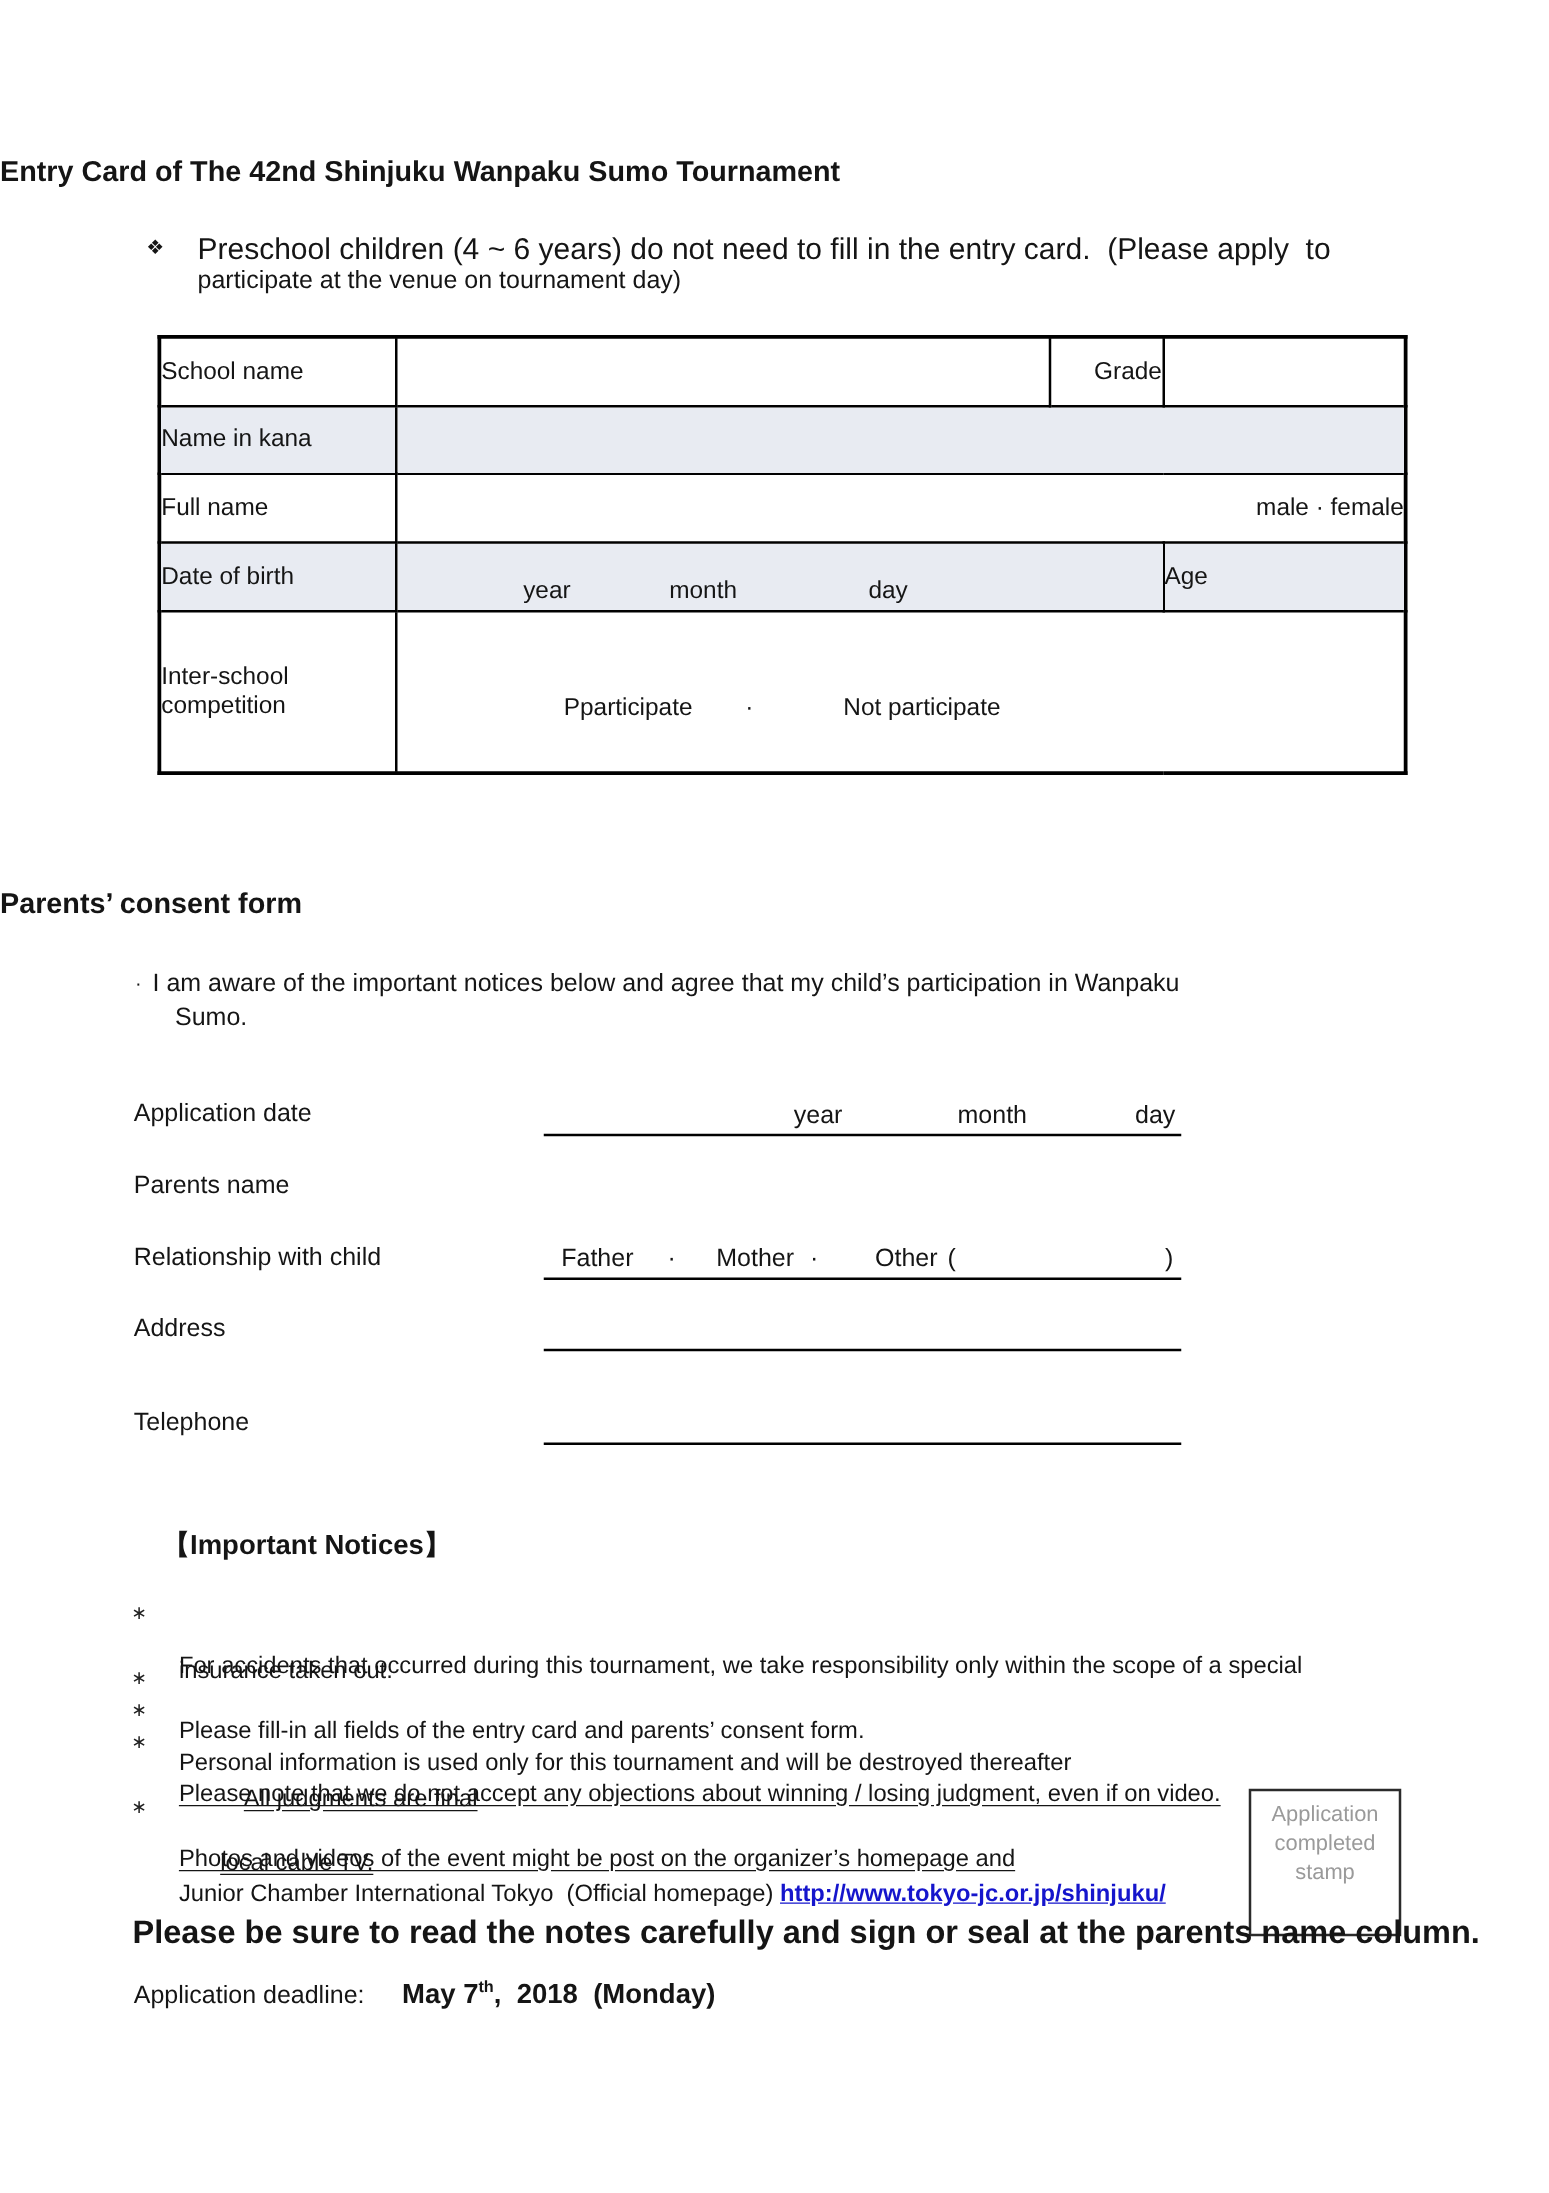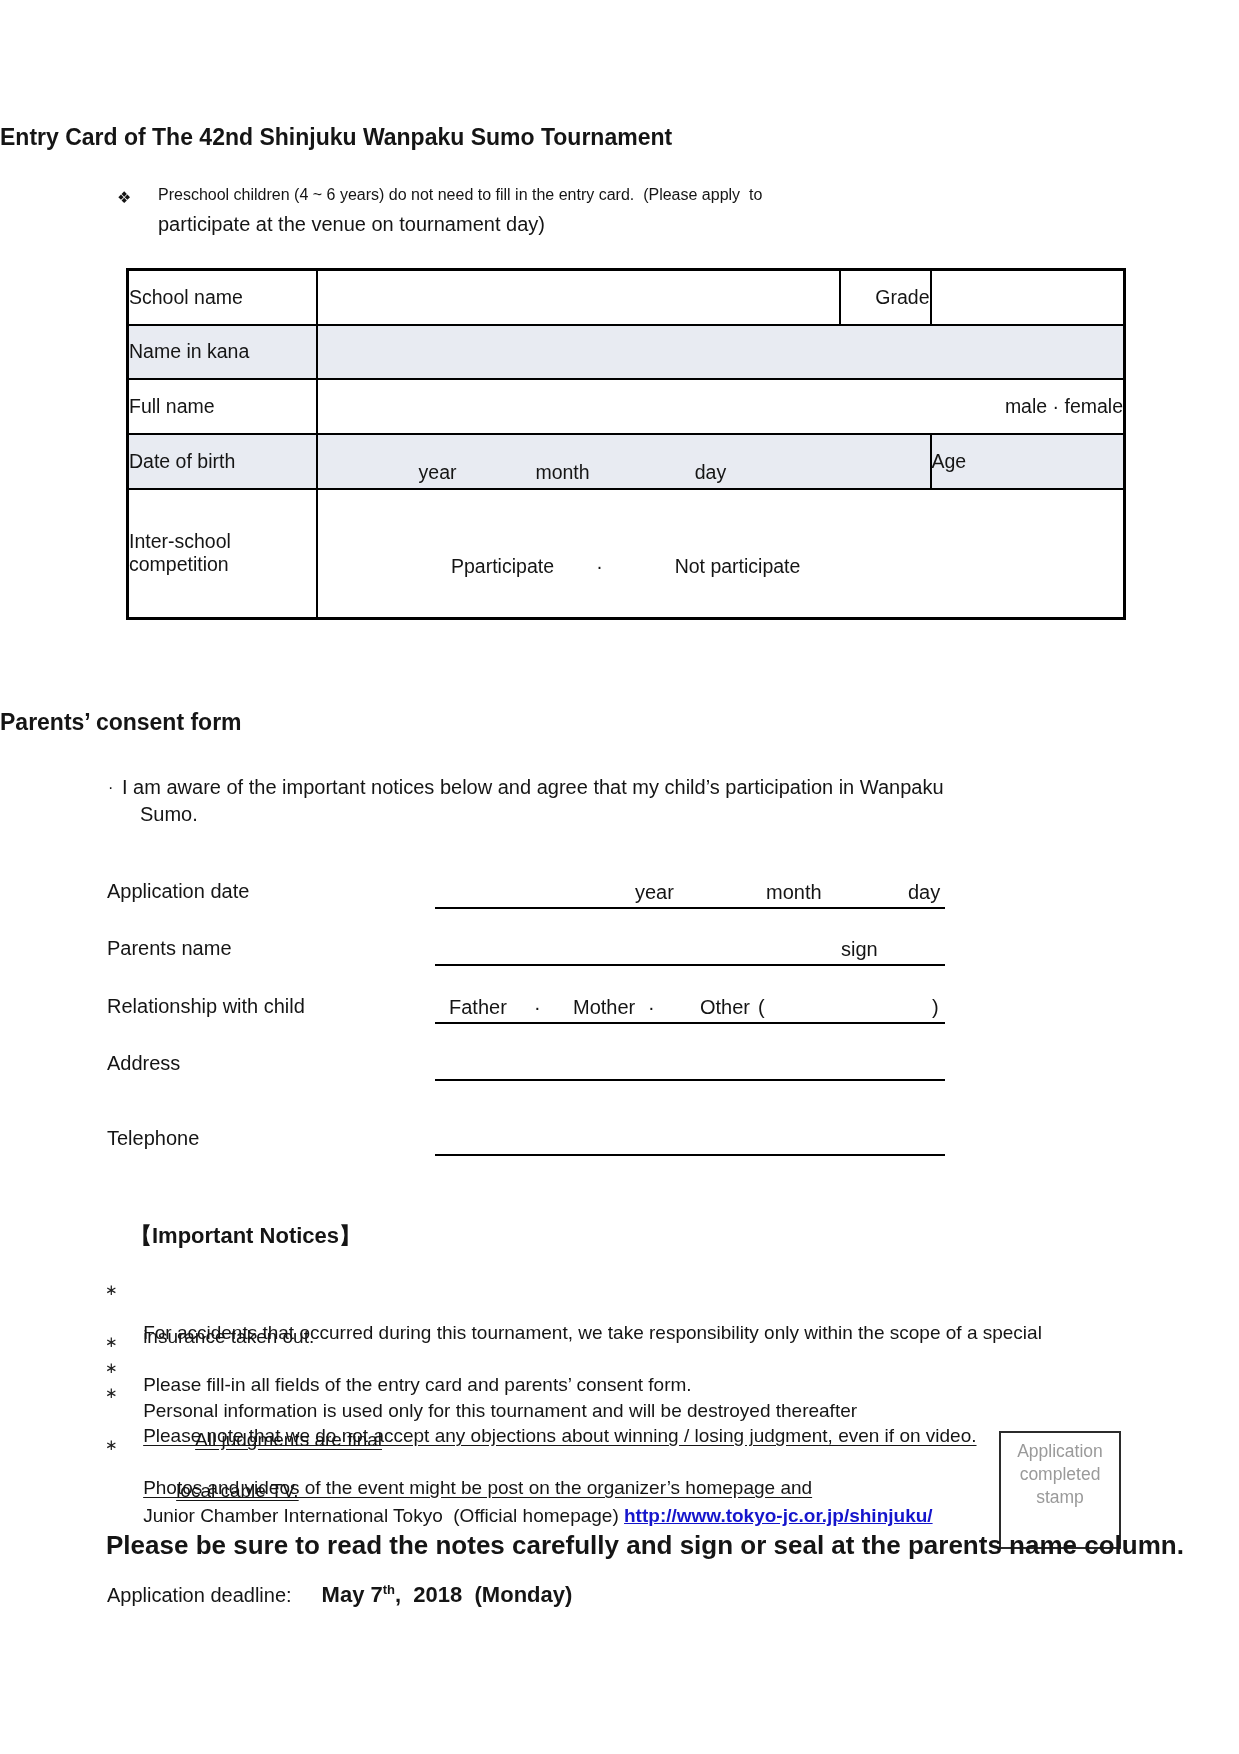--- a/index.html
+++ b/index.html
@@ -2,21 +2,21 @@
 <html><head>
 <meta charset="utf-8">
 <style>
   html,body{margin:0;padding:0;background:#ffffff;}
   .page{position:relative;width:1239px;height:1754px;background:#fff;
         font-family:"Liberation Sans","DejaVu Sans",sans-serif;color:#151515;overflow:hidden;}
   .abs{position:absolute;}
   .t{white-space:pre;}
   .title{left:0;right:0;top:124px;font-size:23px;font-weight:bold;}
   .note-marker{left:117px;top:188px;font-size:16px;}
-  .note1{left:158px;top:186px;font-size:16px;}
+  .note1{left:158px;top:186px;font-size:24px;}
   .note2{left:158px;top:213px;font-size:20px;}
 
   
   table.entry{position:absolute;left:126px;top:268px;border-collapse:collapse;table-layout:fixed;
               border:3px solid #000;font-size:19.5px;color:#151515;}
   table.entry td{border:2px solid #000;padding:0;vertical-align:middle;position:relative;}
   td.lbl{padding-left:15px;}
   .shade{background:#e8ebf2;}
   .gender-cell{text-align:right;padding-right:74px;}
   .cc{text-align:right;}
@@ -111,23 +111,20 @@
   <div class="abs c-line2 t">Sumo.</div>
 
   <div class="abs f-label" style="top:880px">Application date</div>
   <div class="abs f-line" style="top:877px">
     <span class="on" style="left:200px">year</span>
     <span class="on" style="left:331px">month</span>
     <span class="on" style="left:473px">day</span>
   </div>
 
   <div class="abs f-label" style="top:937px">Parents name</div>
-  <div class="abs f-line" style="top:934px">
-    <span class="on" style="left:406px">sign</span>
-  </div>
 
   <div class="abs f-label" style="top:995px">Relationship with child</div>
   <div class="abs f-line" style="top:992px">
     <span class="on" style="left:14px">Father</span>
     <span class="on" style="left:99px">·</span>
     <span class="on" style="left:138px">Mother</span>
     <span class="on" style="left:213px">·</span>
     <span class="on" style="left:265px">Other</span>
     <span class="on" style="left:323px">(</span>
     <span class="on" style="left:497px">)</span>

